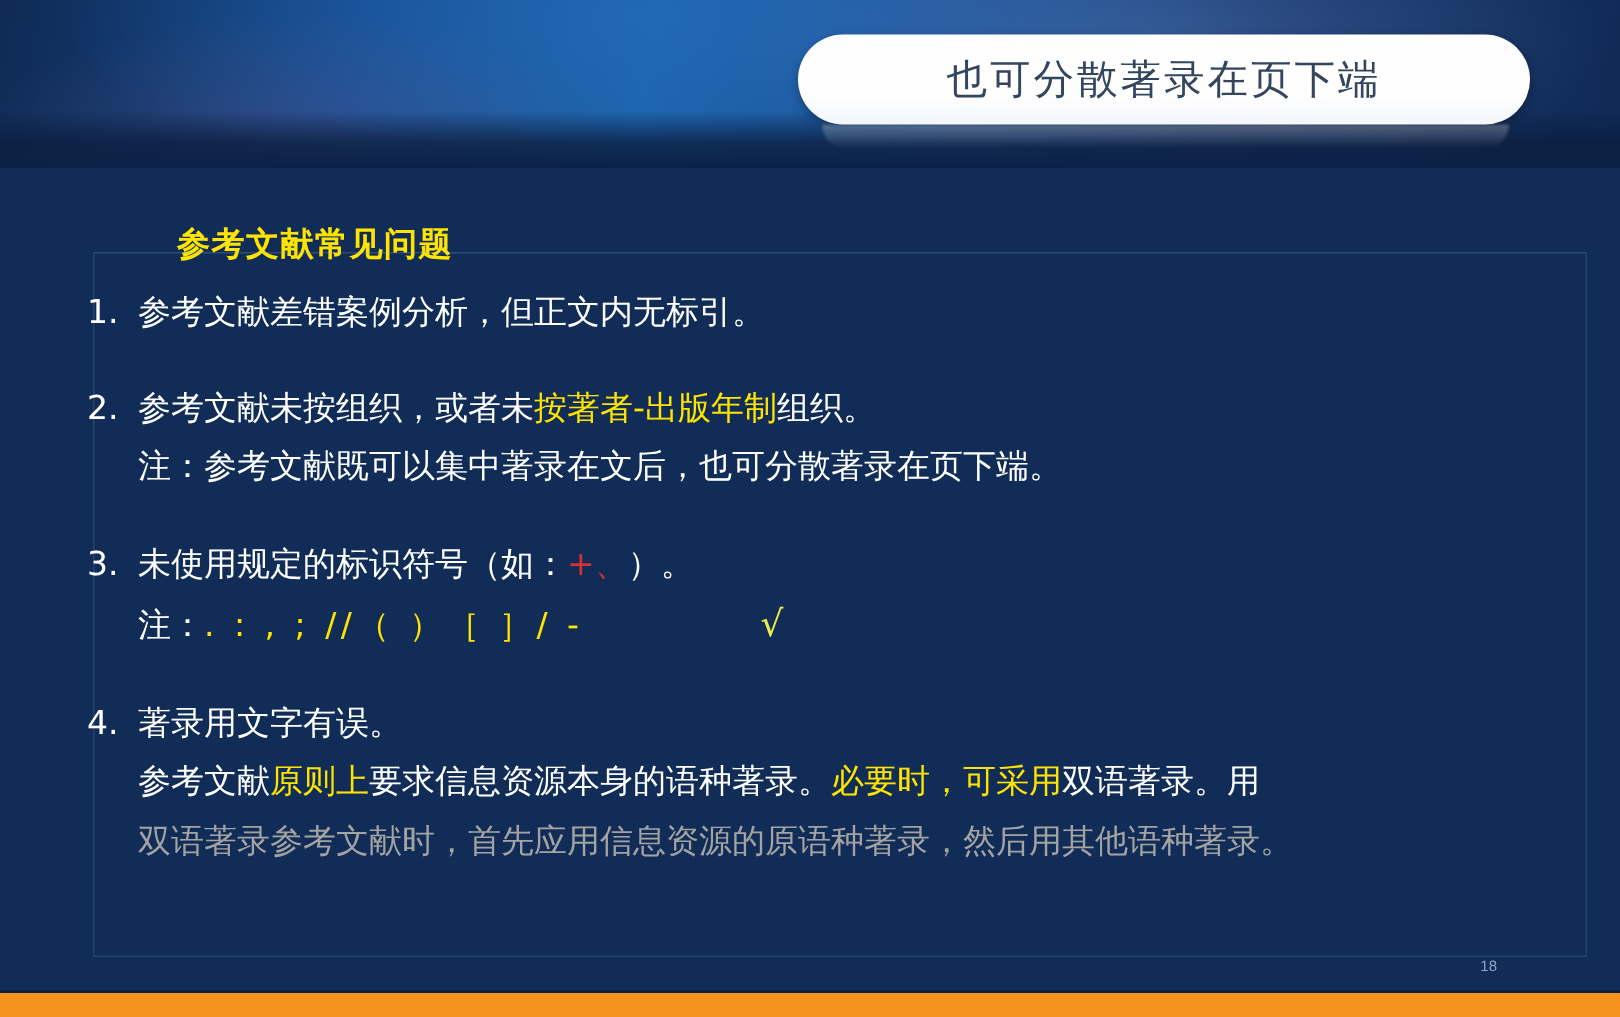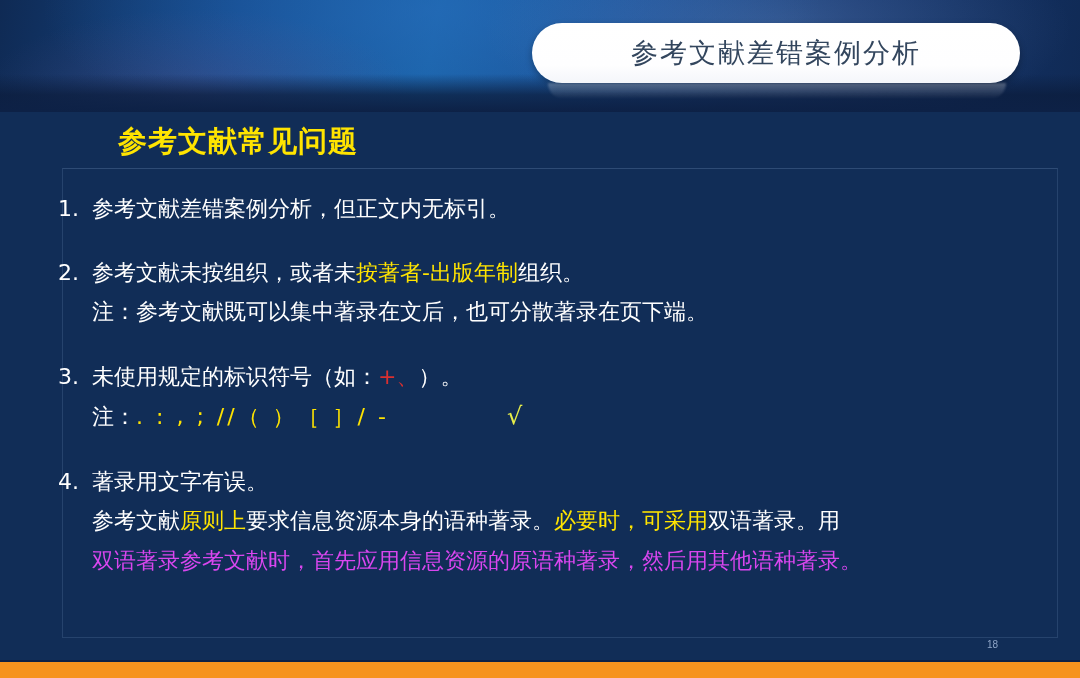--- a/index.html
+++ b/index.html
@@ -72,22 +72,22 @@
   .body-panel {
     position: absolute;
     left: 0; top: 112px;
     width: 1080px;
     height: 550px;
     background: #112d57;
   }
 
   .section-heading {
     position: absolute;
-    left: 118px; top: 122px;
-    font-size: 29px;
+    left: 118px; top: 148px;
+    font-size: 22px;
     font-weight: bold;
     color: #ffe400;
     letter-spacing: 1px;
     white-space: nowrap;
   }
 
   .content-box {
     position: absolute;
     left: 62px; top: 168px;
     width: 996px; height: 470px;
@@ -127,21 +127,21 @@
     align-items: baseline;
     color: #ffffff;
     font-size: 22px;
     line-height: 40px;
     padding-left: 34px;
     white-space: nowrap;
     font-family: "DejaVu Sans", "Liberation Sans", sans-serif;
   }
 
   .sub-line {
-    color: #d946ef;
+    color: #a3a3a3;
     font-size: 22px;
     line-height: 40px;
     padding-left: 34px;
     white-space: nowrap;
     font-family: "DejaVu Sans", "Liberation Sans", sans-serif;
   }
 
   .hl { color: #ffe400; }
   .red { color: #d93030; }
   .sym { color: #ffe400; letter-spacing: 3px; }
@@ -173,21 +173,21 @@
 </style>
 </head>
 <body>
 
 <div class="slide">
 
   <div class="header-band"></div>
   <div class="header-sheen"></div>
 
   <div class="title-chip">
-    <span class="title-chip-text">参考文献差错案例分析</span>
+    <span class="title-chip-text">也可分散著录在页下端</span>
   </div>
   <div class="title-chip-reflection"></div>
 
   <div class="body-panel"></div>
 
   <div class="section-heading">参考文献常见问题</div>
 
   <div class="content-box"></div>
 
   <div class="list">

